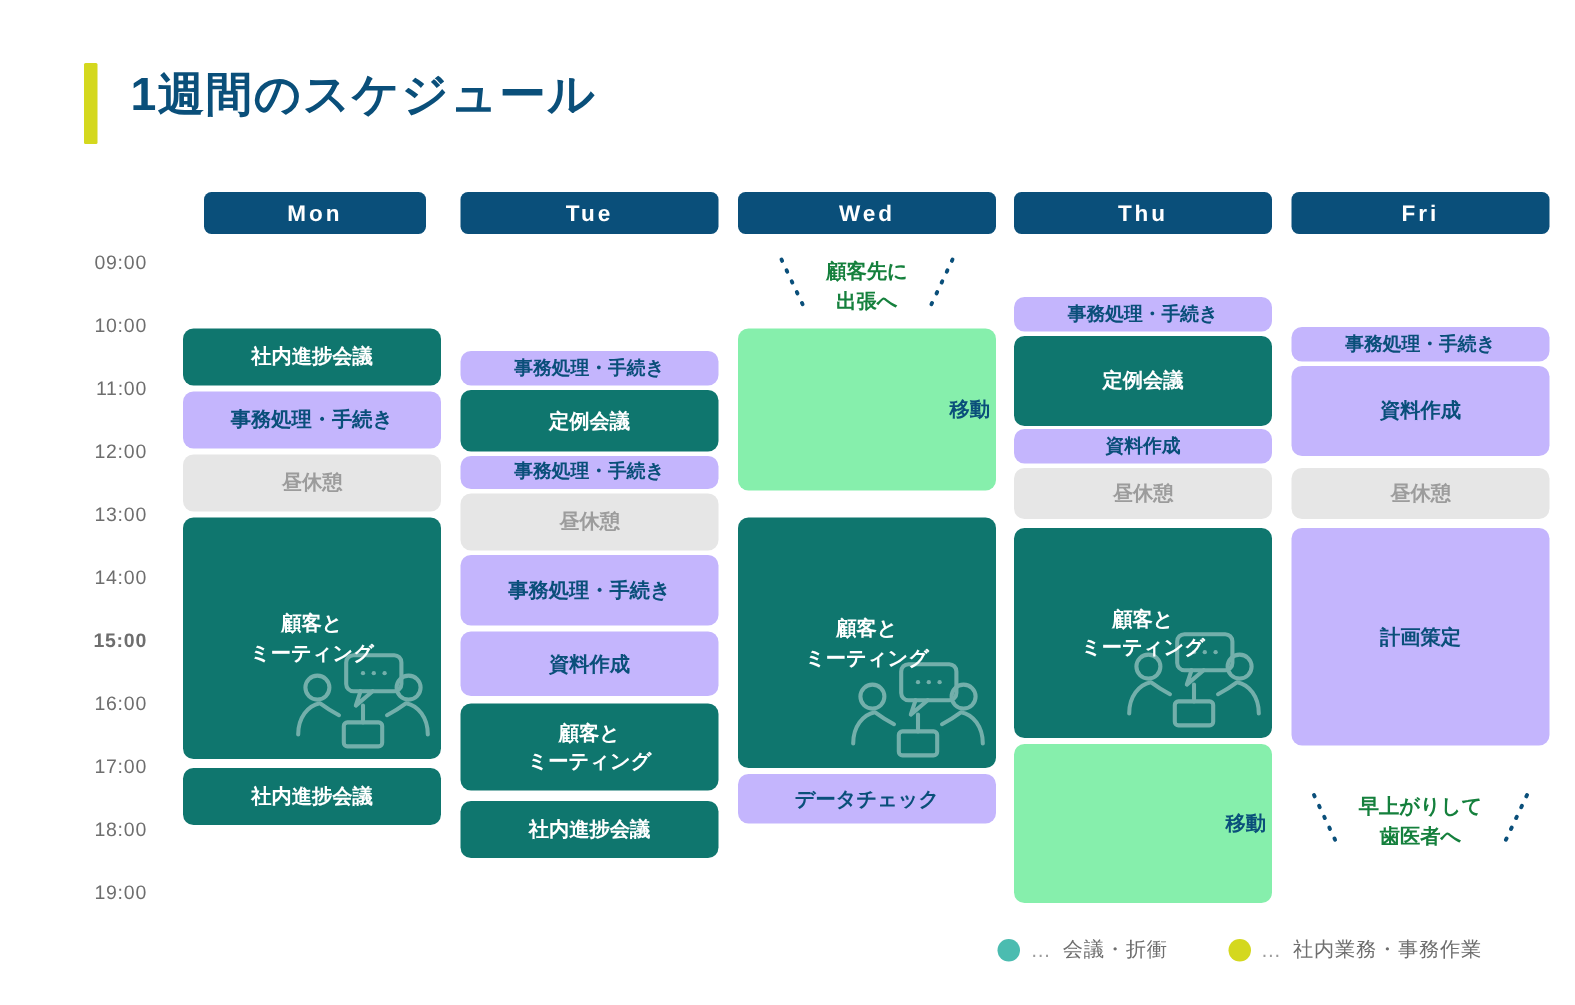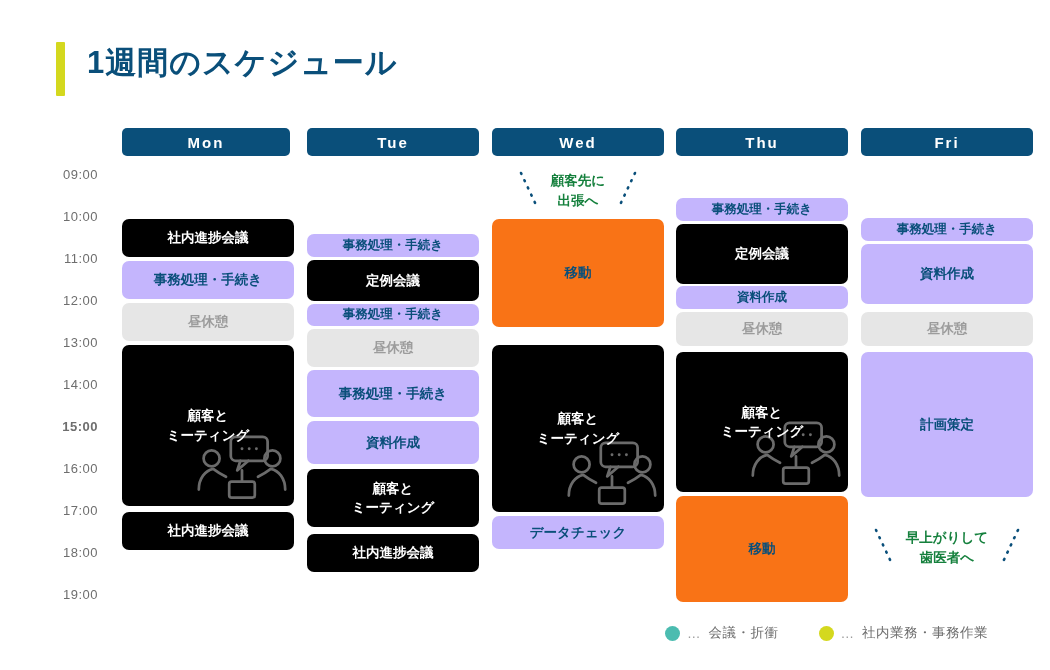--- a/index.html
+++ b/index.html
@@ -77,24 +77,24 @@
     border-radius: 7px;
     display: flex;
     align-items: center;
     justify-content: center;
     text-align: center;
     font-size: 13.5px;
     font-weight: bold;
     line-height: 1.42;
     overflow: hidden;
   }
-  .ev.teal   { background: #000000; color: #ffffff; }
+  .ev.teal   { background: #0f766e; color: #ffffff; }
   .ev.lime   { background: #c4b5fd; color: #0A4F7A; }
   .ev.grey   { background: #E6E6E6; color: #9C9C9C; }
-  .ev.cream  { background: #f97316; color: #0A4F7A; }
+  .ev.cream  { background: #86efac; color: #0A4F7A; justify-content: flex-end; }
   .ev .ev-label { position: relative; z-index: 2; padding: 0 4px; }
   .ev.small { font-size: 12.5px; }
 
   
   .meet-art {
     position: absolute;
     right: 4px;
     bottom: 2px;
     width: 96px;
     height: 72px;
@@ -156,21 +156,21 @@
 </head>
 <body>
 
 <div class="title-row">
   <div class="title-bar"></div>
   <div class="title-text">1週間のスケジュール</div>
 </div>
 
 <div class="board">
 
-  <div class="day-head" style="left:122px;  top:128px; width:168px;">Mon</div>
+  <div class="day-head" style="left:136px;  top:128px; width:148px;">Mon</div>
   <div class="day-head" style="left:307px;  top:128px; width:172px;">Tue</div>
   <div class="day-head" style="left:492px;  top:128px; width:172px;">Wed</div>
   <div class="day-head" style="left:861px;  top:128px; width:172px;">Fri</div>
   <div class="day-head" style="left:676px;  top:128px; width:172px;">Thu</div>
 
   <div class="time-label" style="top:167px;">09:00</div>
   <div class="time-label" style="top:209px;">10:00</div>
   <div class="time-label" style="top:251px;">11:00</div>
   <div class="time-label" style="top:293px;">12:00</div>
   <div class="time-label" style="top:335px;">13:00</div>

